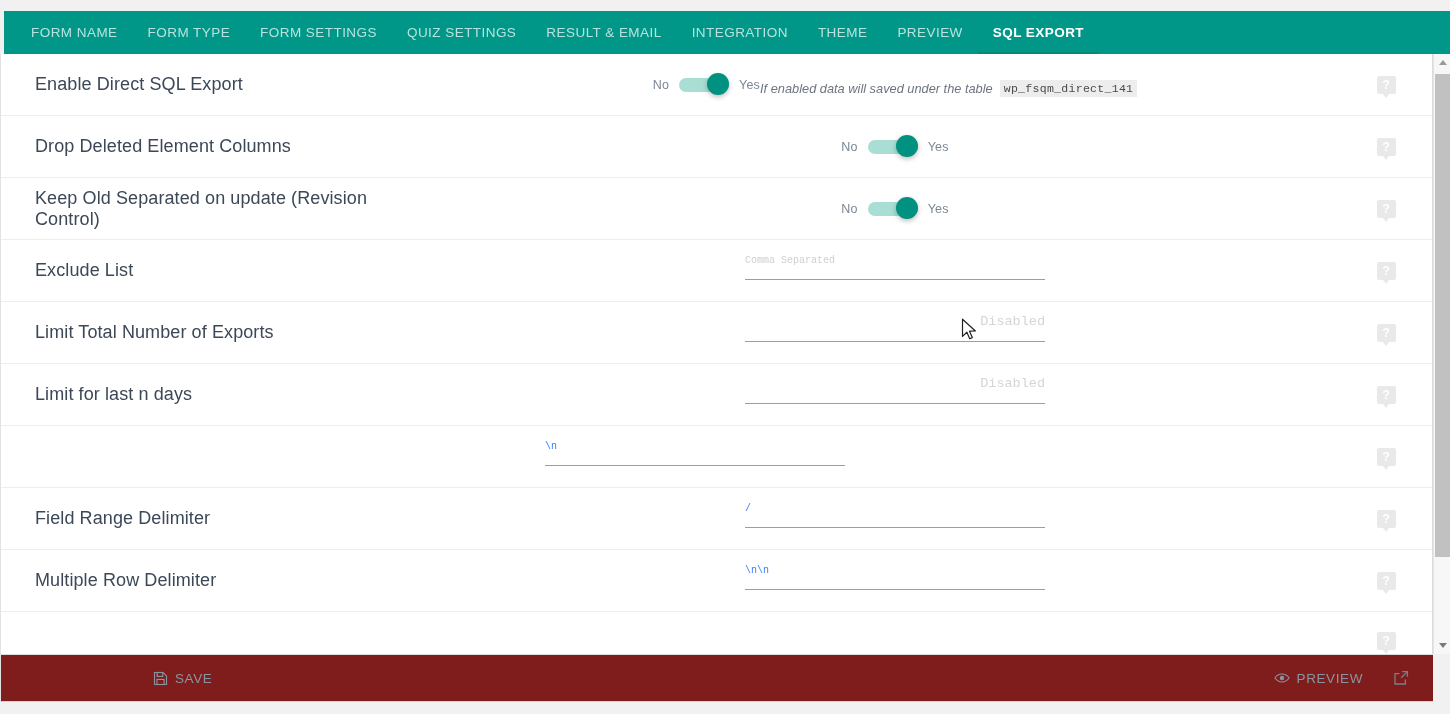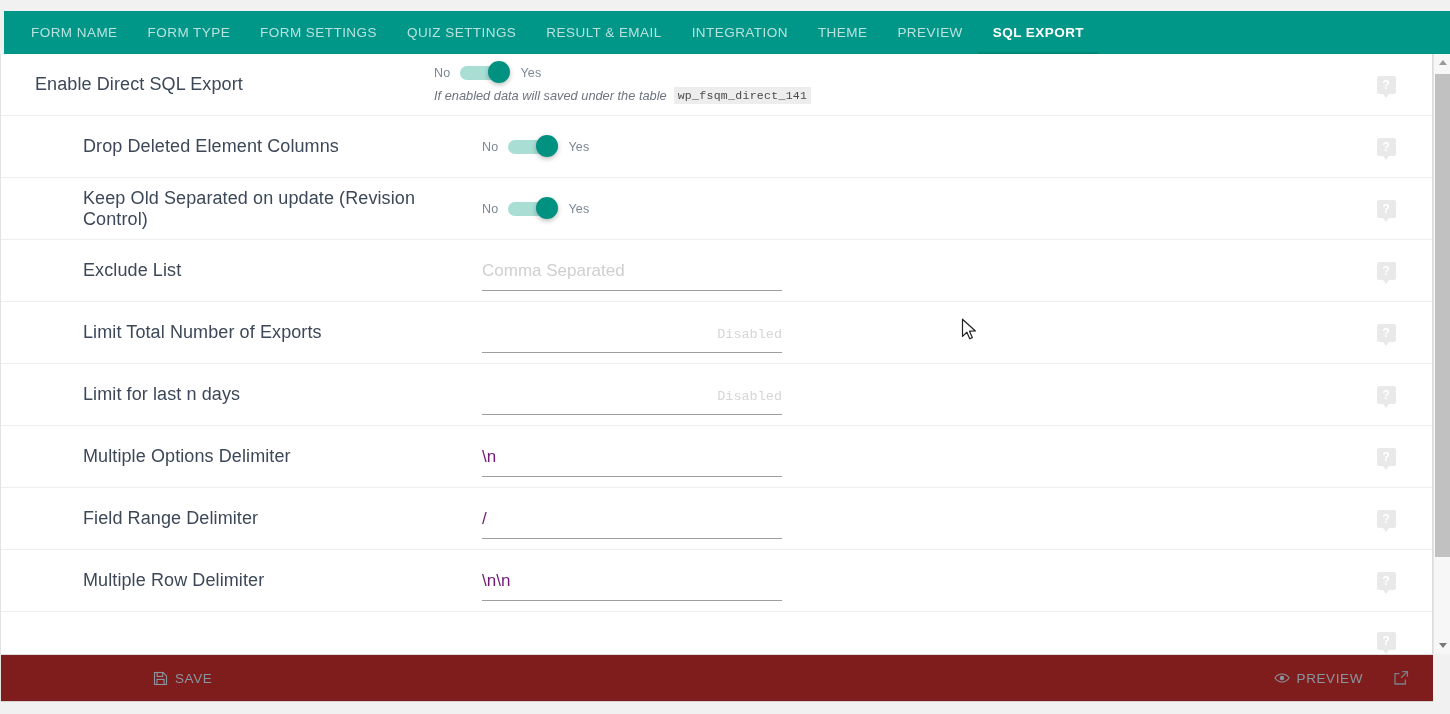--- a/index.html
+++ b/index.html
@@ -69,38 +69,38 @@
   }
 
   .row {
     position: relative;
     display: flex;
     align-items: stretch;
     border-bottom: 1px solid #eeeeee;
     min-height: 58px;
     padding: 0 16px 0 0;
   }
-  .row.tall   { height: 62px; padding-left: 48px; }
+  .row.tall   { height: 62px; }
   .row.toggle-first { height: 62px; }
 
   .row-label {
     width: 400px;
     flex: 0 0 400px;
     display: flex;
     align-items: center;
     padding-left: 34px;
     font-size: 18px;
     color: #3c4858;
     letter-spacing: 0.1px;
   }
 
   .row-control {
     flex: 1 1 auto;
     display: flex;
-    flex-direction: column;
+    flex-direction: row;
     justify-content: center;
     padding-left: 33px;
     position: relative;
   }
 
   .row-help {
     width: 60px;
     flex: 0 0 60px;
     display: flex;
     align-items: center;
@@ -188,23 +188,23 @@
     letter-spacing: 0.3px;
   }
 
   
   .field {
     width: 300px;
     border: none;
     border-bottom: 1px solid #9e9e9e;
     background: transparent;
     outline: none;
-    font-family: Liberation Sans, sans-serif;
-    font-size: 17px;
-    color: #701a75;
+    font-family: Liberation Mono, monospace;
+    font-size: 10px;
+    color: #3b82f6;
     padding: 0 0 8px 0;
     height: 30px;
     margin-top: 10px;
   }
   .field::placeholder { color: #cfcfcf; opacity: 1; }
   .field.num { text-align: right; }
   .field.num::placeholder {
     color: #d5d5d5;
     font-family: "Liberation Mono", monospace;
     font-size: 13.5px;
@@ -399,21 +399,20 @@
       <div class="row-label">Limit for last n days</div>
       <div class="row-control">
         <input class="field num" type="text" placeholder="Disabled" style="">
       </div>
       <div class="row-help">
         <span class="help-icon">?</span>
       </div>
     </div>
 
     <div class="row tall">
-      <div class="row-label">Multiple Options Delimiter</div>
       <div class="row-control">
         <input class="field" type="text" placeholder="" value="\n" style="">
       </div>
       <div class="row-help">
         <span class="help-icon">?</span>
       </div>
     </div>
 
     <div class="row tall">
       <div class="row-label">Field Range Delimiter</div>

